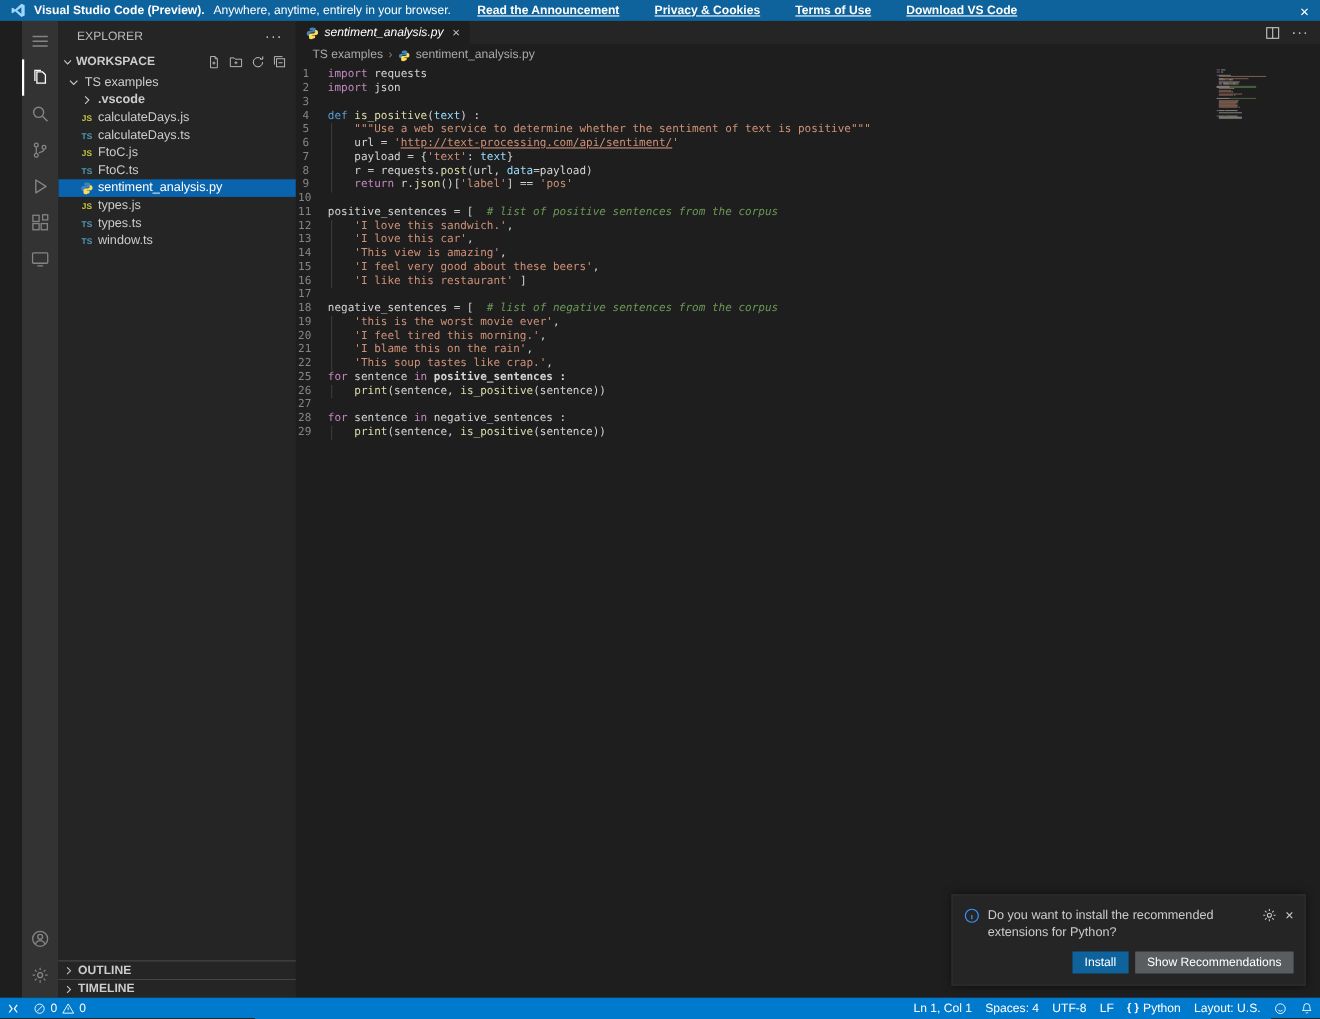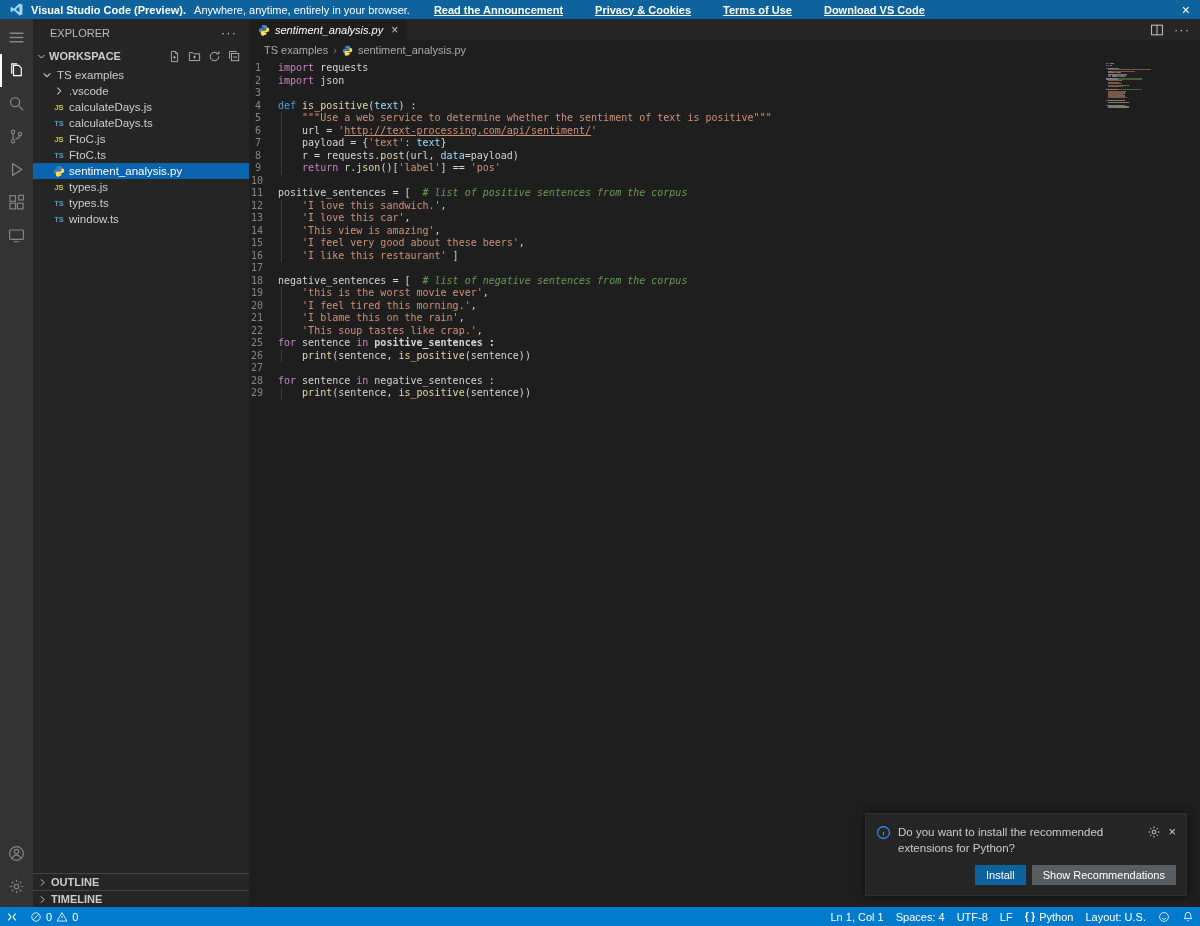--- a/index.html
+++ b/index.html
@@ -9,21 +9,21 @@
 
   
   .banner{position:absolute;top:0;left:0;right:0;height:19px;background:#0e639c;display:flex;align-items:center;padding:0 10px;color:#fff;gap:8px;z-index:10;}
   .banner-logo svg{width:13px;height:13px;}
   .banner-title{font-size:11px;font-weight:700;white-space:nowrap;}
   .banner-msg{font-size:11px;margin-right:16px;white-space:nowrap;}
   .banner-link{font-size:11px;font-weight:700;color:#fff;text-decoration:underline;margin-right:24px;cursor:pointer;white-space:nowrap;}
   .banner-close{margin-left:auto;font-size:14px;cursor:pointer;line-height:1;}
 
   
-  .main{position:absolute;top:19px;bottom:19px;left:0;right:0;display:flex;}
+  .main{position:absolute;top:19px;bottom:19px;left:0;right:0;display:flex;padding-left:20px;}
 
   
   .activitybar{width:33px;background:#333333;display:flex;flex-direction:column;justify-content:space-between;padding:2px 0 4px;flex:none;}
   .ab-item{width:33px;height:33px;display:flex;align-items:center;justify-content:center;color:#858585;cursor:pointer;border-left:2px solid transparent;border-right:2px solid transparent;}
   .ab-item span{display:flex;}
   .ab-item.active{color:#ffffff;border-left-color:#ffffff;}
   .ab-item svg{width:17px;height:17px;}
 
   
   .sidebar{width:216px;background:#252526;display:flex;flex-direction:column;color:#cccccc;flex:none;}
@@ -245,21 +245,21 @@
       </div>
       <div class="tree" id="tree">
           <div class="tree-item" style="padding-left: 8px;">
             <span class="ticon chev">
               <svg viewBox="0 0 16 16" fill="none" stroke="currentColor" stroke-width="1.4">
                 <path d="M3.5 5.8 8 10.3l4.5-4.5"></path>
               </svg>
             </span>
             <span class="tlabel">TS examples</span>
           </div>
-          <div class="tree-item" style="padding-left: 20px;">
+          <div class="tree-item" style="padding-left: 20px; font-weight: bold;">
             <span class="ticon chev">
               <svg viewBox="0 0 16 16" fill="none" stroke="currentColor" stroke-width="1.4">
                 <path d="M5.8 3.5 10.3 8l-4.5 4.5"></path>
               </svg>
             </span>
             <span class="tlabel">.vscode</span>
           </div>
           <div class="tree-item" style="padding-left: 20px;">
             <span class="badge js">JS</span>
             <span class="tlabel">calculateDays.js</span>

